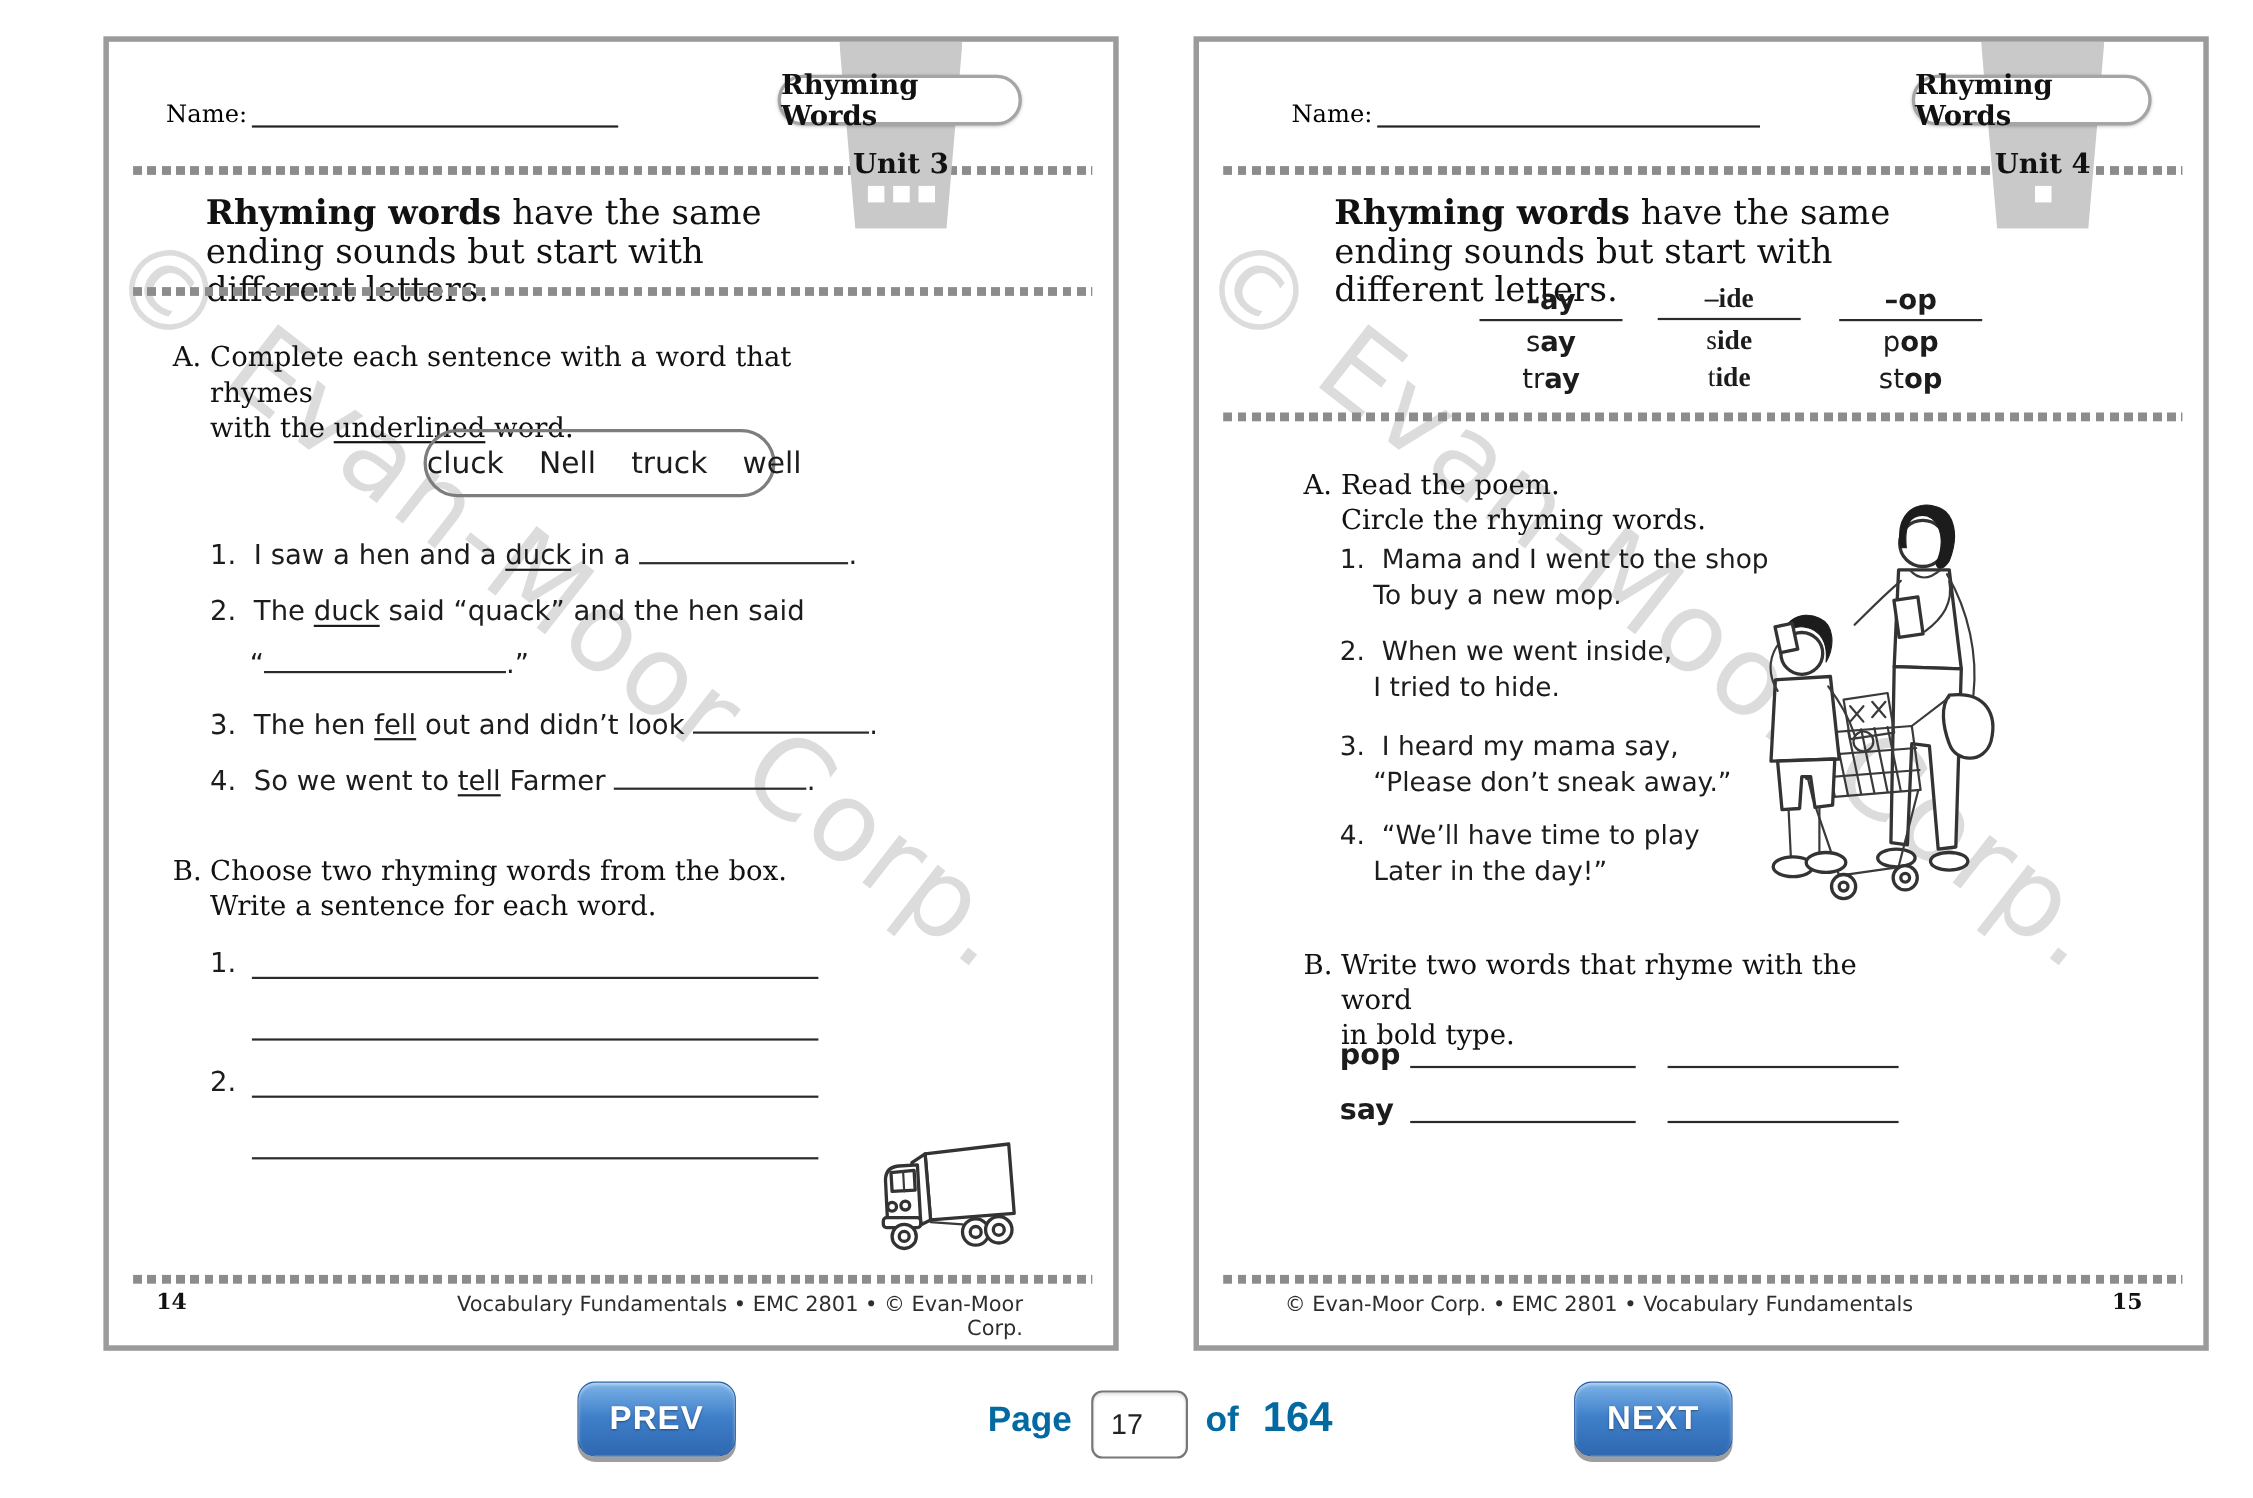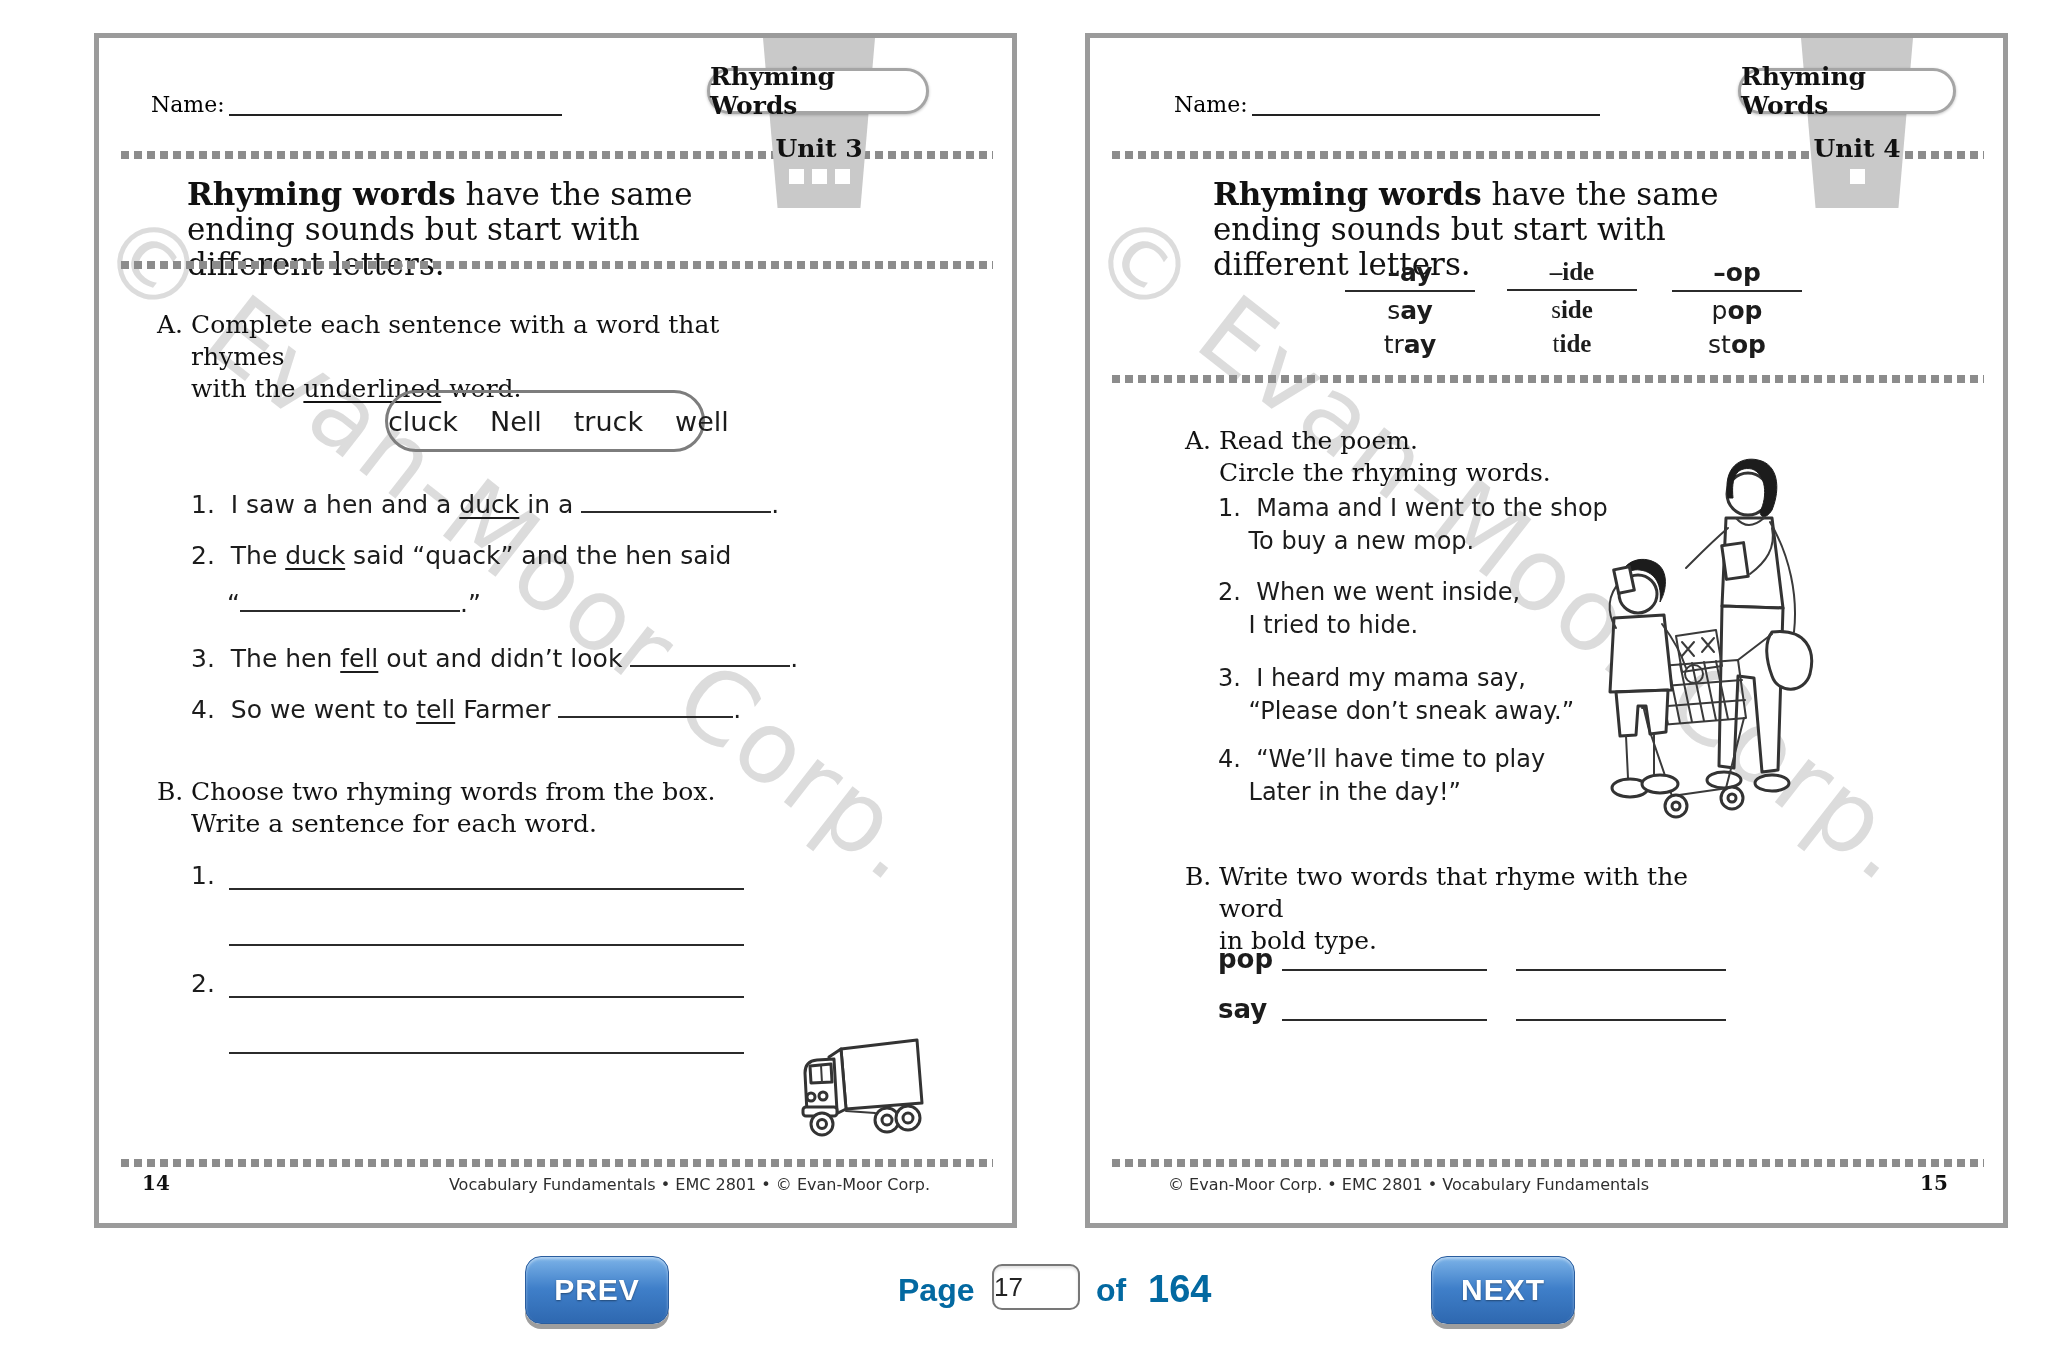--- a/index.html
+++ b/index.html
@@ -49,33 +49,33 @@
   .wline { position:absolute; border-bottom:2px solid #2b2b2b; }
 
   .rcol { position:absolute; top:220px; text-align:center; font-family:"DejaVu Sans", sans-serif;
           color:#1c1c1c; }
   .rcol .hd { font-weight:700; font-size:25px; padding-bottom:3px; border-bottom:2px solid #2b2b2b; }
   .rcol .wd { font-size:25px; line-height:31px; margin-top:3px; }
   .rcol .wd b { font-weight:700; }
 
   .foot-num    { position:absolute; font-family:"DejaVu Serif", serif; font-weight:700;
                  font-size:20px; color:#111; }
-  .foot-credit { position:absolute; font-family:"DejaVu Sans", sans-serif; font-size:16px;
+  .foot-credit { position:absolute; font-family:"DejaVu Sans", sans-serif; font-size:19px;
                  color:#2e2e2e; }
 
   
   .navbtn { position:absolute; width:144px; height:68px; border:1px solid #2a5d9e;
             border-radius:16px; color:#fff; font-size:30px; font-weight:700; letter-spacing:1px;
             background:linear-gradient(180deg,#7cb3e8 0%,#3f7fc9 48%,#2e68b0 100%);
             box-shadow:0 5px 0 rgba(125,125,125,0.75), inset 0 2px 3px rgba(255,255,255,0.45);
             text-shadow:0 1px 2px rgba(0,0,0,0.4); cursor:pointer;
             font-family:"Liberation Sans", sans-serif; }
   .nav-text  { position:absolute; font-weight:700; color:#0369a1; }
-  .page-input { position:absolute; left:992px; top:1264px; width:88px; height:46px;
-                border:2px solid #777; border-radius:10px; font-size:26px; 
+  .page-input { position:absolute; left:992px; top:1264px; width:88px; height:62px;
+                border:2px solid #777; border-radius:10px; font-size:26px; padding-left:16px;
                 color:#222; box-shadow:inset 0 2px 3px rgba(0,0,0,0.12);
                 font-family:"Liberation Sans", sans-serif; background:#fff; }
 
   svg .ln { stroke:#333; stroke-width:3; fill:#fff; stroke-linejoin:round; stroke-linecap:round; }
   svg .thin { stroke:#3a3a3a; stroke-width:2; fill:none; stroke-linejoin:round; stroke-linecap:round; }
 </style>
 </head>
 <body>
 
 <div class="pg pg-left">

